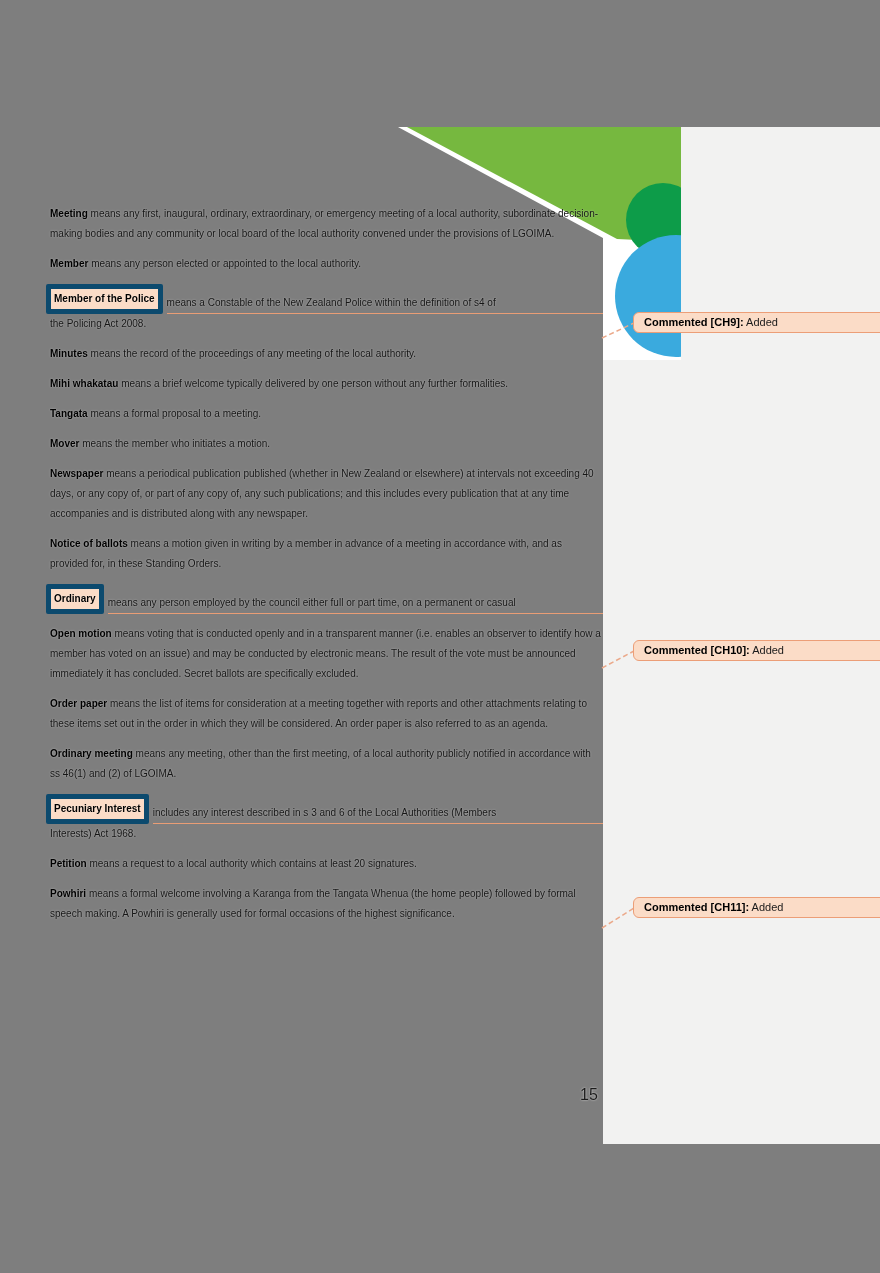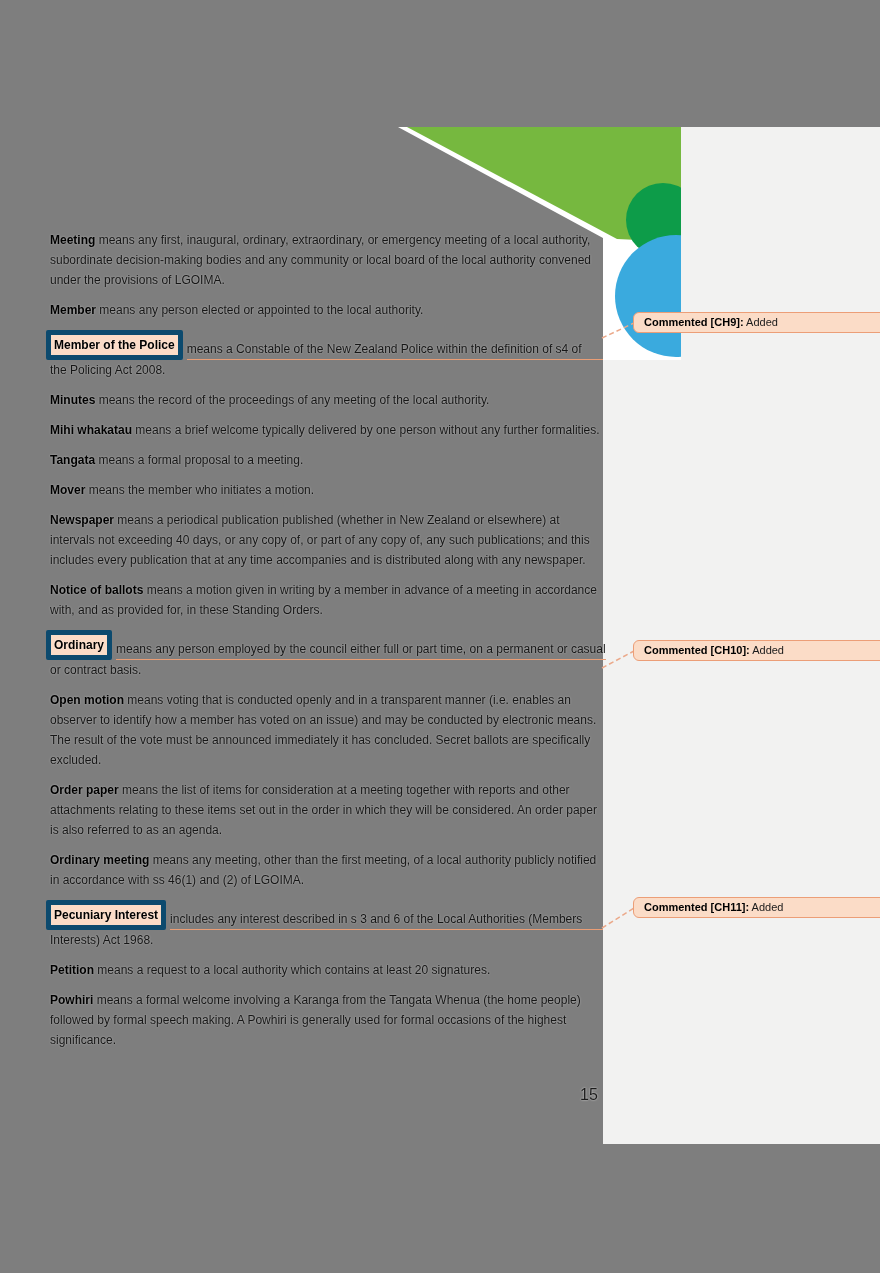--- a/index.html
+++ b/index.html
@@ -19,23 +19,23 @@
   }
 
   
   .corner-graphic{
     position:absolute;left:396px;top:127px;width:285px;height:233px;
     overflow:hidden;
   }
 
   
   .text-column{
-    position:absolute;left:50px;top:230px;width:553px;
+    position:absolute;left:50px;top:204px;width:553px;
     color:#161616;
-    font-size:12px;line-height:20px;
+    font-size:10px;line-height:20px;
     text-shadow:0 0 2px rgba(255,255,255,0.45);
   }
   .para{margin:0 0 10px 0;}
   .para b{color:#000;}
   .hline{display:flex;align-items:flex-end;}
   .hl{
     background:#fbdcc7;
     border:5px solid #0c4a6e;
     border-radius:2px;
     padding:0 3px;
@@ -103,21 +103,20 @@
       <div class="para"><b>Mihi whakatau</b> means a brief welcome typically delivered by one person without any further formalities.</div>
       <div class="para"><b>Tangata</b> means a formal proposal to a meeting.</div>
       <div class="para"><b>Mover</b> means the member who initiates a motion.</div>
       <div class="para"><b>Newspaper</b> means a periodical publication published (whether in New Zealand or elsewhere) at intervals not exceeding 40 days, or any copy of, or part of any copy of, any such publications; and this includes every publication that at any time accompanies and is distributed along with any newspaper.</div>
       <div class="para"><b>Notice of ballots</b> means a motion given in writing by a member in advance of a meeting in accordance with, and as provided for, in these Standing Orders.</div>
       <div class="para">
         <div class="hline">
           <span class="hl">Ordinary</span>
           <span class="ins">means any person employed by the council either full or part time, on a permanent or casual</span>
         </div>
-        <div>or contract basis.</div>
       </div>
       <div class="para"><b>Open motion</b> means voting that is conducted openly and in a transparent manner (i.e. enables an observer to identify how a member has voted on an issue) and may be conducted by electronic means. The result of the vote must be announced immediately it has concluded. Secret ballots are specifically excluded.</div>
       <div class="para"><b>Order paper</b> means the list of items for consideration at a meeting together with reports and other attachments relating to these items set out in the order in which they will be considered. An order paper is also referred to as an agenda.</div>
       <div class="para"><b>Ordinary meeting</b> means any meeting, other than the first meeting, of a local authority publicly notified in accordance with ss 46(1) and (2) of LGOIMA.</div>
       <div class="para">
         <div class="hline">
           <span class="hl">Pecuniary Interest</span>
           <span class="ins">includes any interest described in s 3 and 6 of the Local Authorities (Members</span>
         </div>
         <div>Interests) Act 1968.</div>

